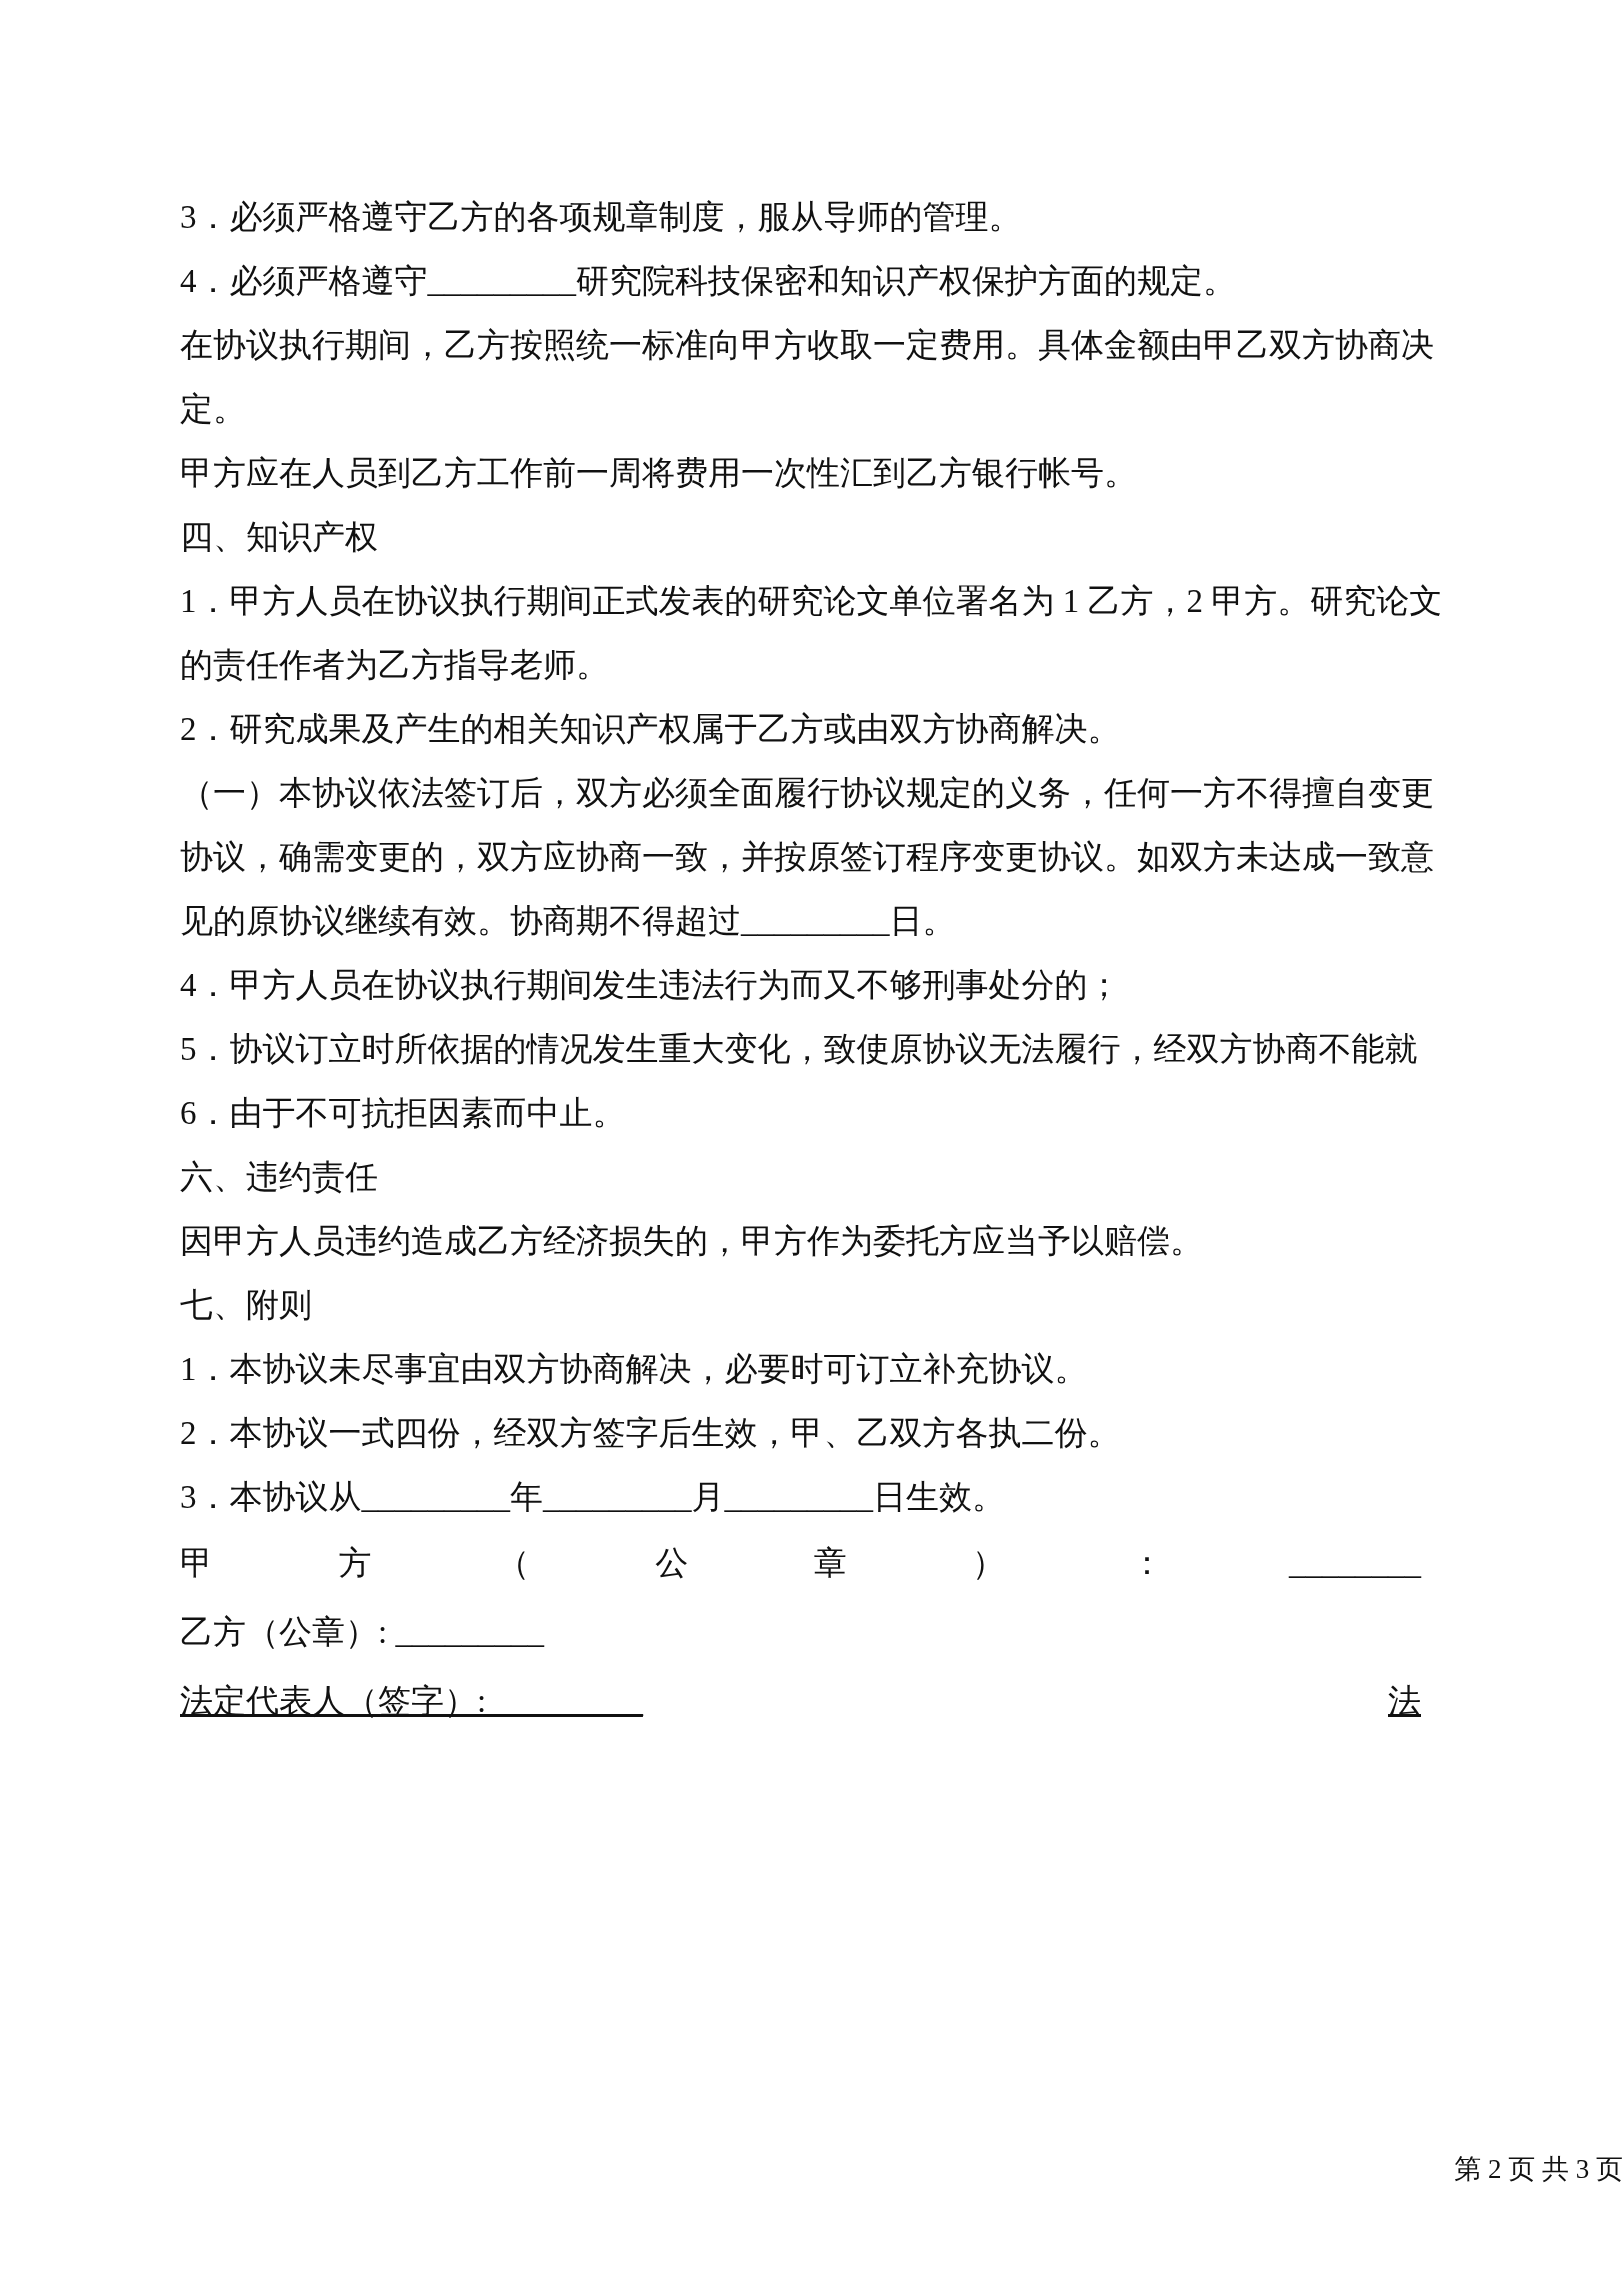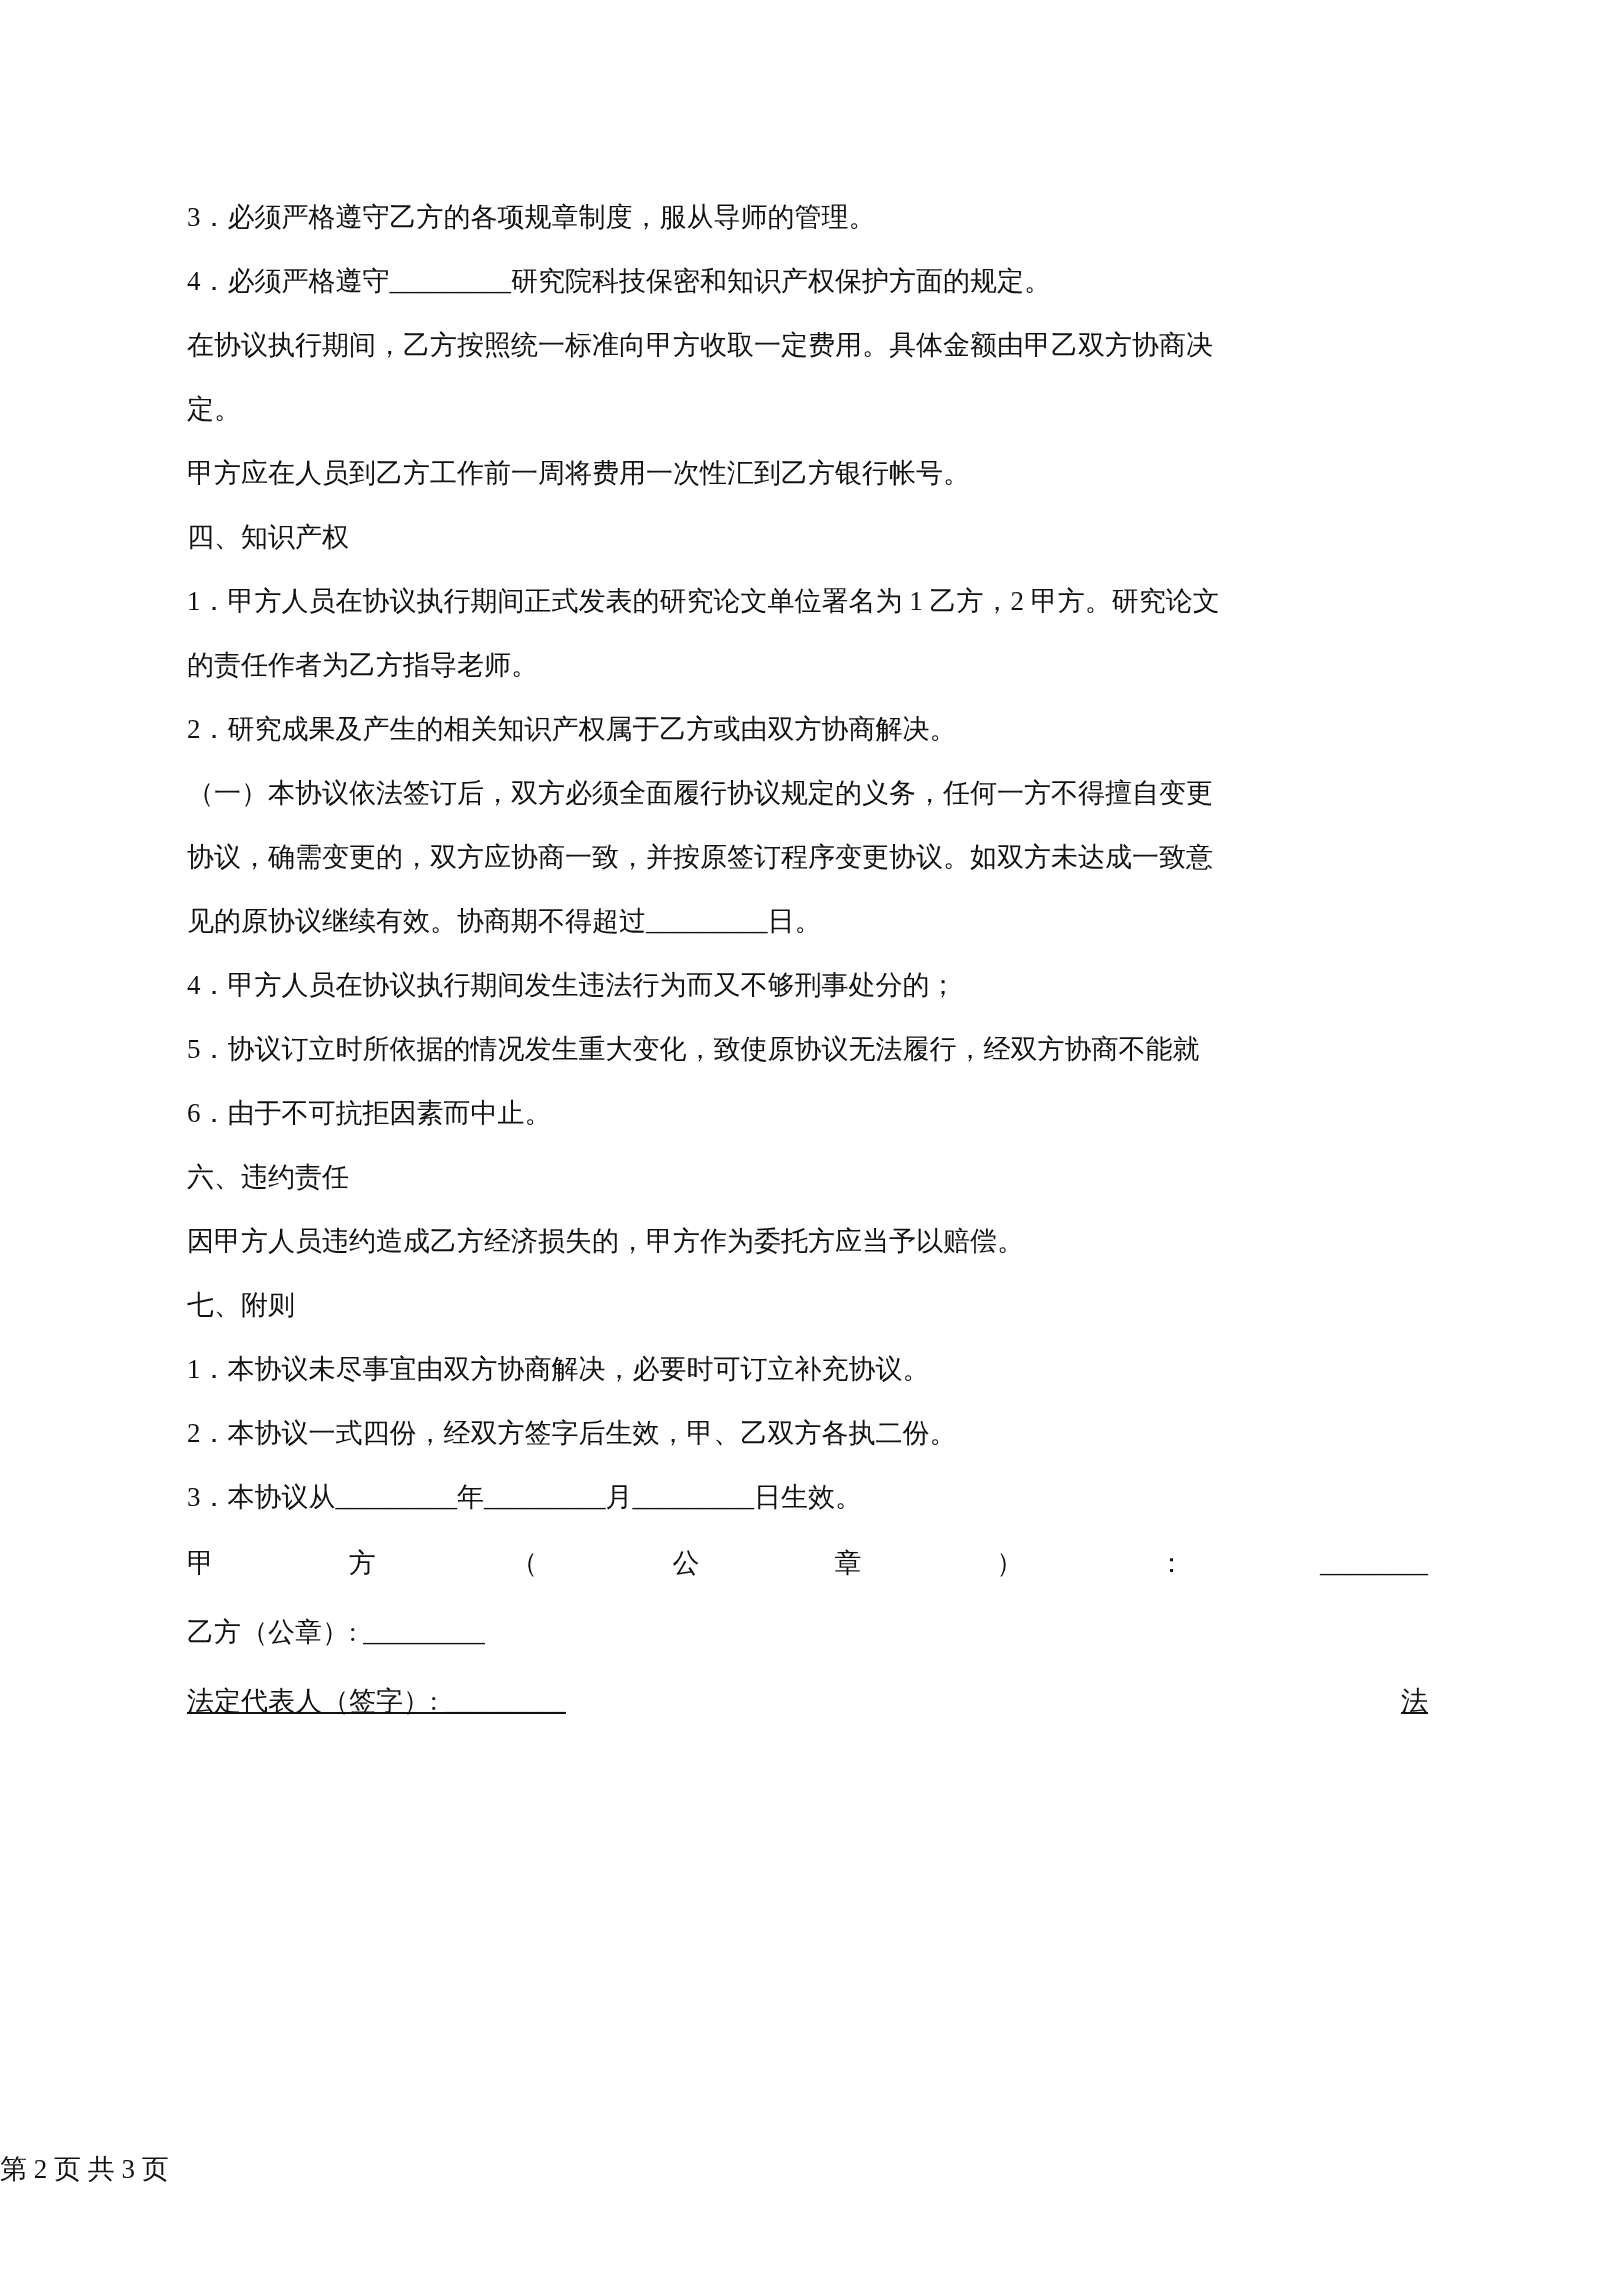--- a/index.html
+++ b/index.html
@@ -9,24 +9,24 @@
     position: relative;
     width: 1623px;
     height: 2294px;
     background: var(--paper);
     color: var(--ink);
     font-family: "Liberation Serif", "DejaVu Serif", serif;
     overflow: hidden;
   }
   .doc {
     position: absolute;
-    left: 187px;
+    left: 180px;
     top: 185px;
     width: 1241px;
-    font-size: 27px;
+    font-size: 33px;
     line-height: 64px;
   }
   .line {
     margin: 0;
     white-space: pre;
   }
   .sig-row {
     margin: 0;
     line-height: 69px;
     white-space: pre;
@@ -40,21 +40,21 @@
     display: flex;
     justify-content: space-between;
     align-items: center;
     text-decoration: underline;
   }
   .footer {
     position: absolute;
     left: 0;
     top: 2124px;
     width: 100%;
-    text-align: left;
+    text-align: right;
     font-size: 27px;
     line-height: 36px;
     white-space: pre;
   }
 </style>
 </head>
 <body>
 
 <div class="page">
 

